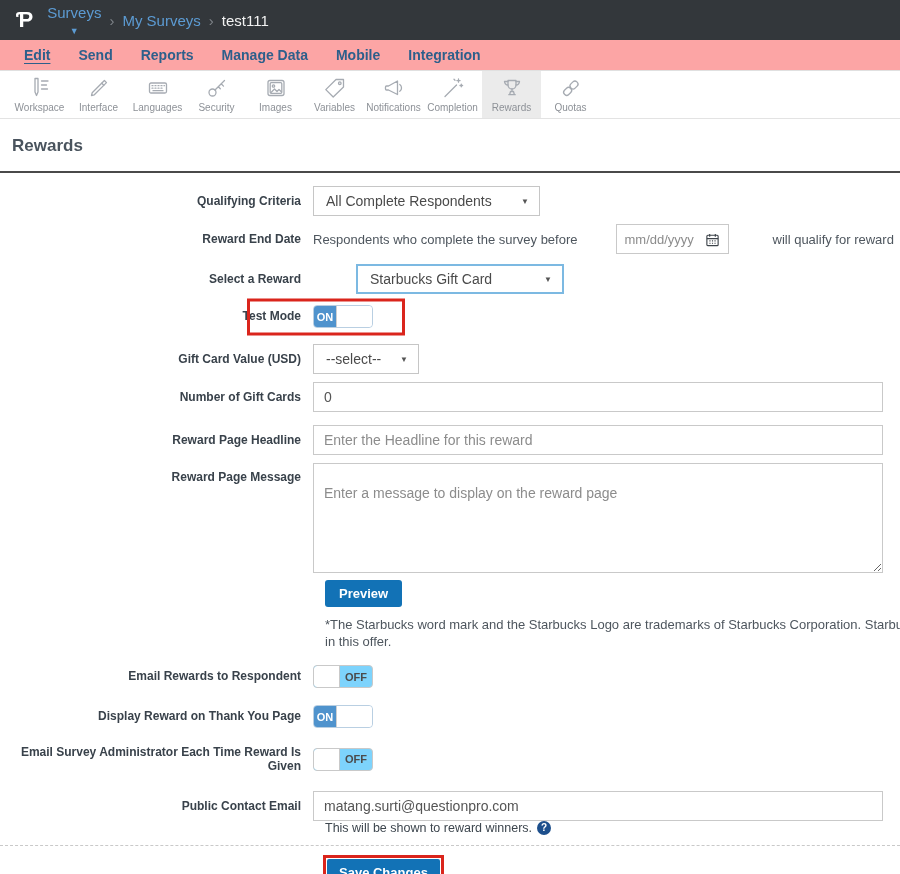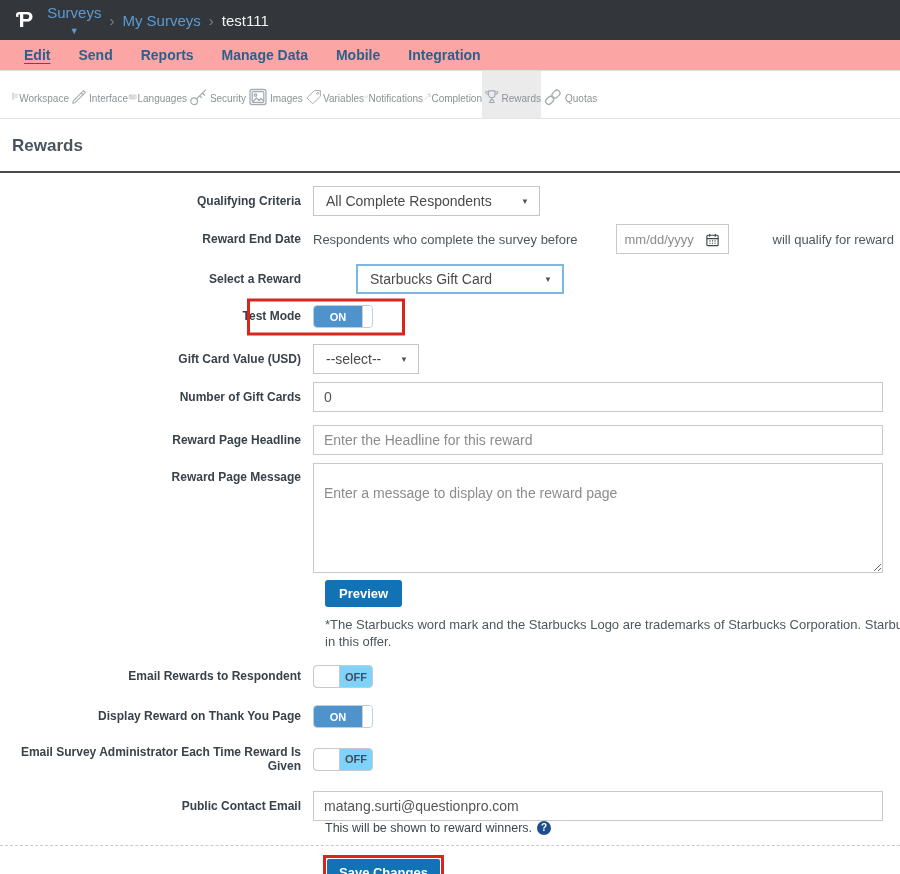--- a/index.html
+++ b/index.html
@@ -14,21 +14,21 @@
   .crumb { font-size:15px; color:#5c9bd3; display:flex; align-items:center; gap:5px; cursor:pointer;flex-direction:column; }
   .crumb .bc-caret { font-size:9px; color:#5c9bd3; }
   .crumb-sep { color:#7e8388; font-size:15px; margin:0 8px; }
   .crumb-current { color:#f2f2f2; font-size:15px; }
   
   .navbar { height:31px; display:flex; align-items:center; padding-left:10px; border-bottom:1px solid #e0e0e0; background:#fca5a5; }
   .tab { font-size:14px; font-weight:bold; color:#2d5f8b; padding:0 14px; cursor:pointer; }
   .tab.active { text-decoration:underline; text-underline-offset:3px; }
   
   .toolbar { height:48px; display:flex; align-items:stretch; padding-left:10px; border-bottom:1px solid #e3e3e3; background:#fff; }
-  .titem { width:59px; display:flex; flex-direction:row; align-items:center; padding-top:5px; cursor:pointer; }
+  .titem { width:59px; display:flex; flex-direction:column; align-items:center; padding-top:5px; cursor:pointer; }
   .titem.active { background:#ebebeb; }
   .titem svg { width:24px; height:24px; stroke:#a6abb2; fill:none; stroke-width:1.3; stroke-linecap:round; stroke-linejoin:round; }
   .tlabel { font-size:10px; color:#8d9197; margin-top:2px; white-space:nowrap; }
   
   .heading { font-size:17px; font-weight:bold; color:#4a545e; padding:17px 12px 15px; }
   .hr-dark { border:0; border-top:2px solid #4a4a4a; margin:0; }
   
   .form { padding-top:13px; }
   .row { display:flex; align-items:center; margin-bottom:8px; position:relative; }
   .row.top-align { align-items:flex-start; }
@@ -43,21 +43,21 @@
   .input { height:30px; border:1px solid #c9c9c9; font-size:14px; color:#555; padding:0 10px; font-family:inherit; outline:none; }
   .input::placeholder, textarea::placeholder { color:#8c8c8c; opacity:1; }
   .wide { width:570px; }
   textarea.msg { width:570px; height:110px; border:1px solid #c9c9c9; font-size:14px; color:#555; padding:21px 10px; font-family:inherit; outline:none; }
   .datebox { width:113px; height:30px; border:1px solid #c9c9c9; display:flex; align-items:center; justify-content:space-between; padding:0 8px; cursor:pointer; }
   .datebox .ph { font-size:13px; color:#8c8c8c; }
   .datebox svg { width:15px; height:15px; stroke:#3d434a; fill:none; stroke-width:1.2; }
   
   .toggle { width:60px; height:23px; border-radius:4px; display:flex; overflow:hidden; font-size:11px; font-weight:bold; cursor:pointer; flex:none; }
   .toggle.on { border:1px solid #b9cfe2; }
-  .toggle.on .fill { width:48px; background:#4f93cd; color:#fff; display:flex; align-items:center; justify-content:center; }
+  .toggle.on .fill { width:22px; background:#4f93cd; color:#fff; display:flex; align-items:center; justify-content:center; }
   .toggle.on .knob { flex:1; background:#fff; border-left:1px solid #cfcfcf; border-radius:0 3px 3px 0; }
   .toggle.off { border:1px solid #c9c9c9; background:#7dd3fc; }
   .toggle.off .knob { width:26px; background:#fff; border-right:1px solid #c9c9c9; border-radius:3px 0 0 3px; }
   .toggle.off .fill { flex:1; color:#4b4b4b; display:flex; align-items:center; justify-content:center; }
   .red-outline { position:absolute; left:247px; top:50%; transform:translateY(-50%); width:158px; height:37px; border:3px solid #da251c; pointer-events:none; }
   
   .btn { background:#1272b6; color:#fff; font-weight:bold; font-size:13px; border:none; border-radius:3px; padding:6px 14px; cursor:pointer; font-family:inherit; }
   .preview-row { margin-left:325px; margin-bottom:9px; }
   .disclaimer { margin-left:325px; width:700px; font-size:13px; color:#4e565e; line-height:17px; margin-bottom:15px; }
   .tog-row { margin-bottom:17px; }

